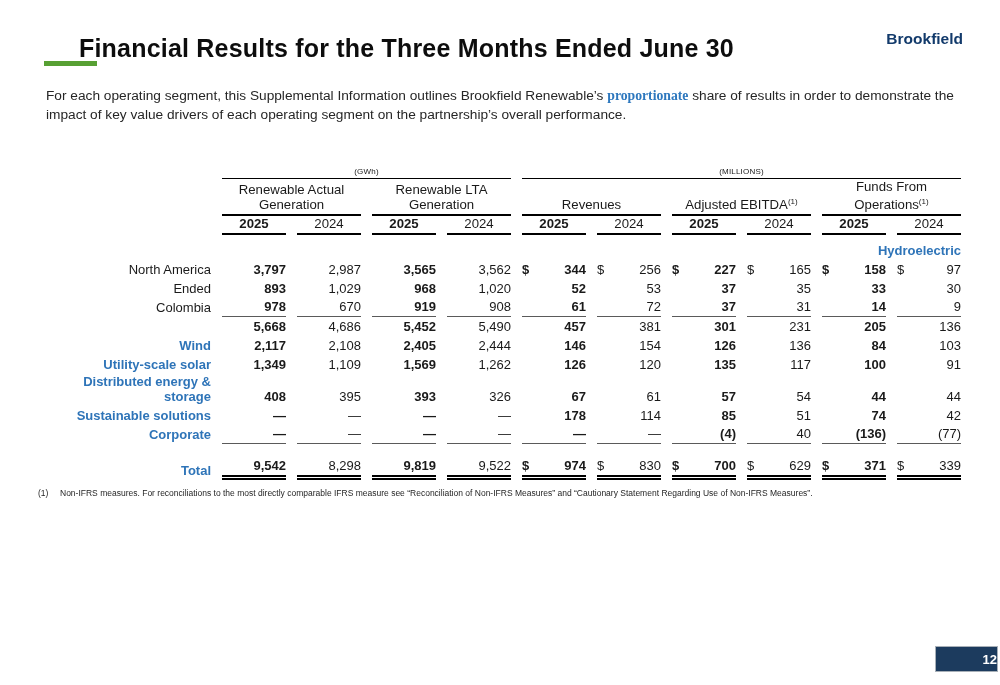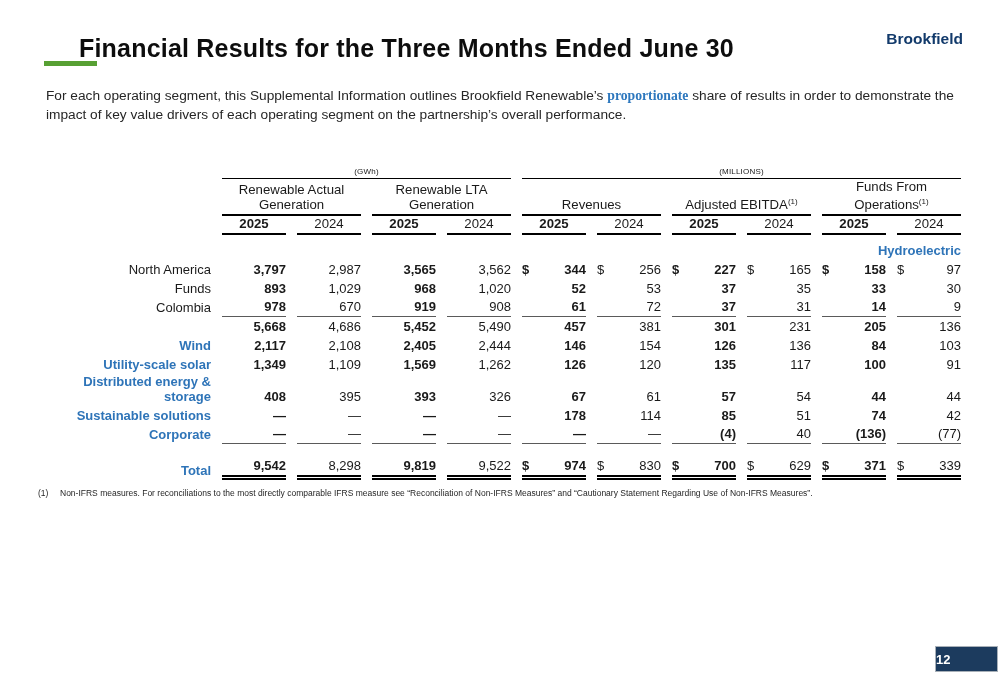--- a/index.html
+++ b/index.html
@@ -69,21 +69,21 @@
 
   .footnote {
     position: absolute; left: 38px; top: 488px; width: 930px;
     font-size: 8.5px; color: #1f1f1f;
   }
   .footnote .mark { display: inline-block; width: 22px; }
   .page-box {
     position: absolute; right: 2px; bottom: 13px;
     width: 63px; height: 26px;
     background: #1c3b5e; border: 1px solid #a8b0b8;
-    display: flex; align-items: center; justify-content: flex-start;
+    display: flex; align-items: center; justify-content: flex-end;
   }
   .page-box .num { color: #ffffff; font-size: 13px; font-weight: 700; }
 </style>
 </head>
 <body>
 
 <h1 class="page-title">Financial Results for the Three Months Ended June 30</h1>
 <div class="logo">Brookfield</div>
 <div class="accent-bar"></div>
 
@@ -150,21 +150,21 @@
     <td class="v">3,562</td>
     <td class="v b"><span class="ds">$</span><span>344</span></td>
     <td class="v"><span class="ds">$</span><span>256</span></td>
     <td class="v b"><span class="ds">$</span><span>227</span></td>
     <td class="v"><span class="ds">$</span><span>165</span></td>
     <td class="v b"><span class="ds">$</span><span>158</span></td>
     <td class="v"><span class="ds">$</span><span>97</span></td>
   </tr>
 
   <tr>
-    <td class="lbl sub">Funds</td>
+    <td class="lbl sub">Ended</td>
     <td class="v b">893</td>
     <td class="v">1,029</td>
     <td class="v b">968</td>
     <td class="v">1,020</td>
     <td class="v b">52</td>
     <td class="v">53</td>
     <td class="v b">37</td>
     <td class="v">35</td>
     <td class="v b">33</td>
     <td class="v">30</td>

